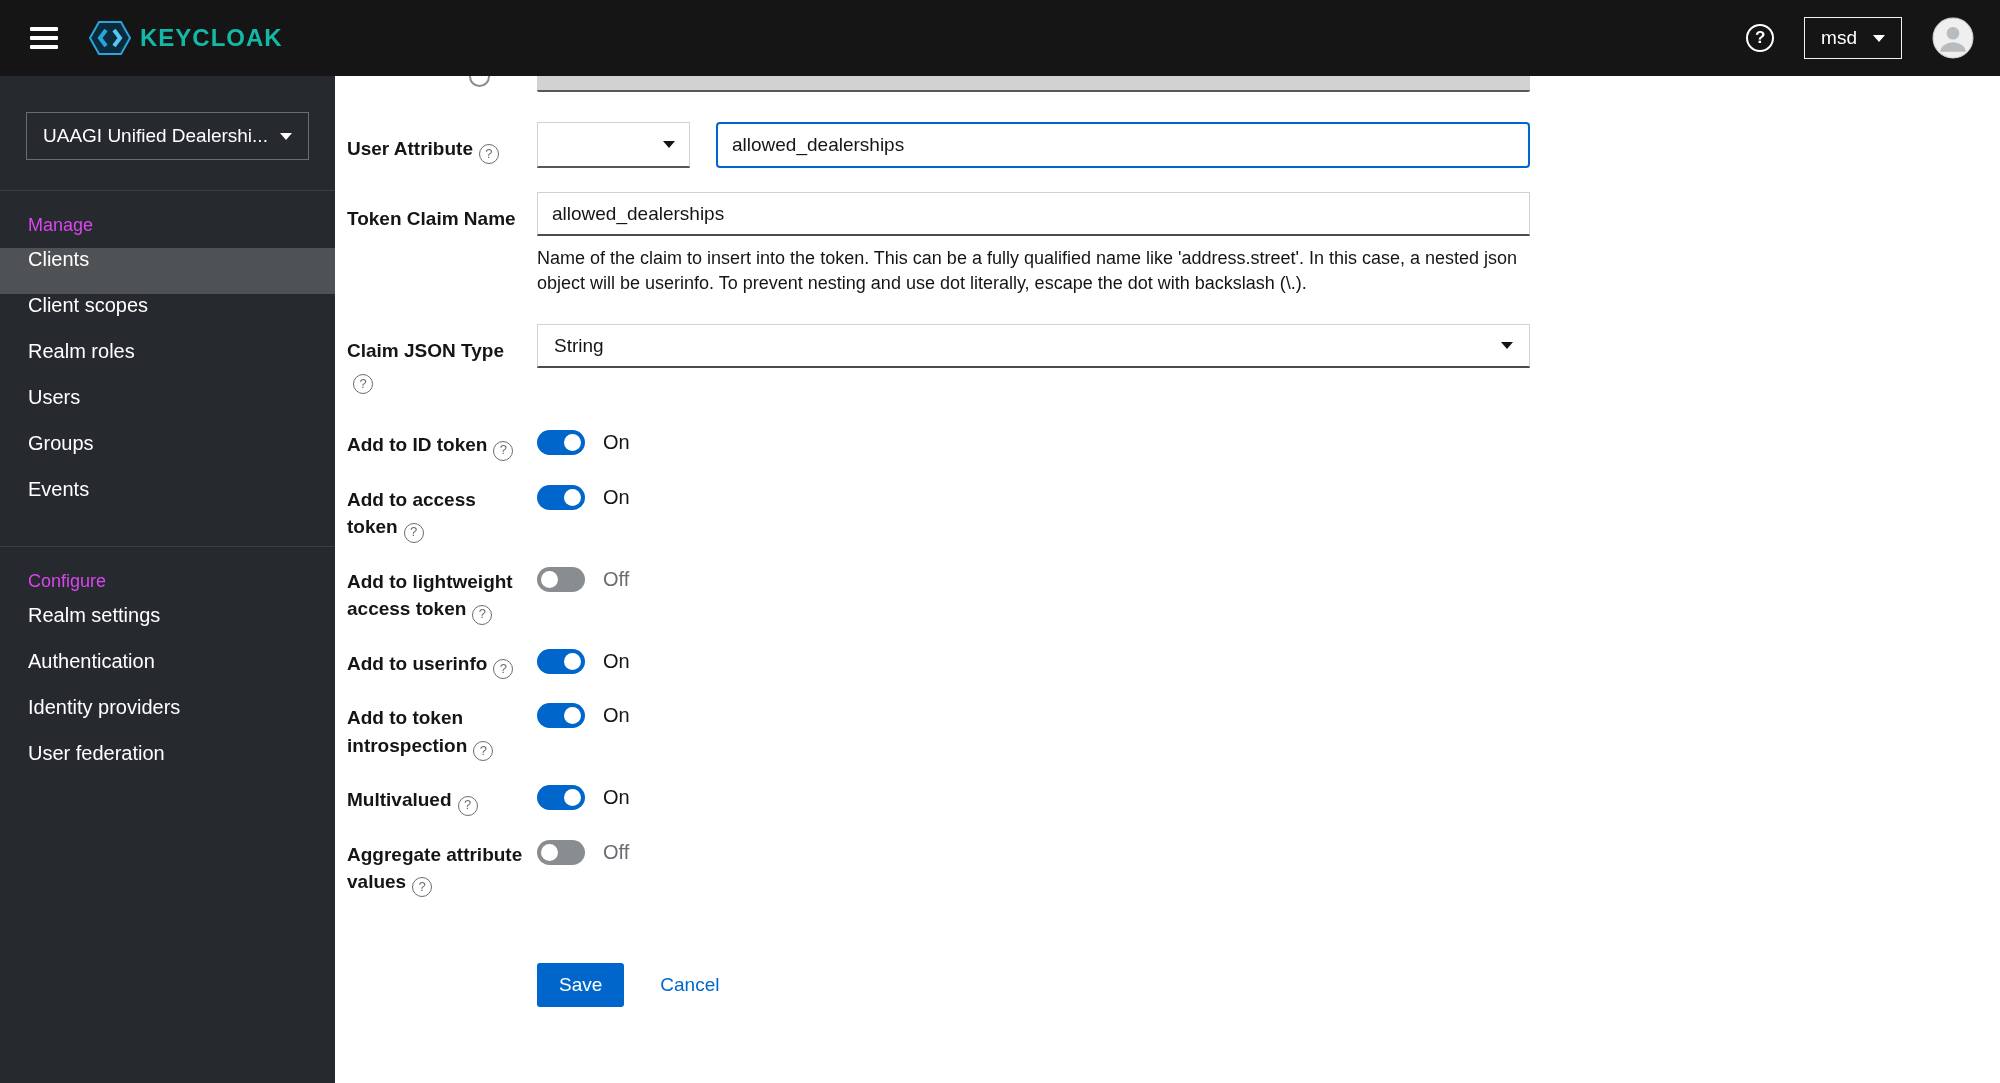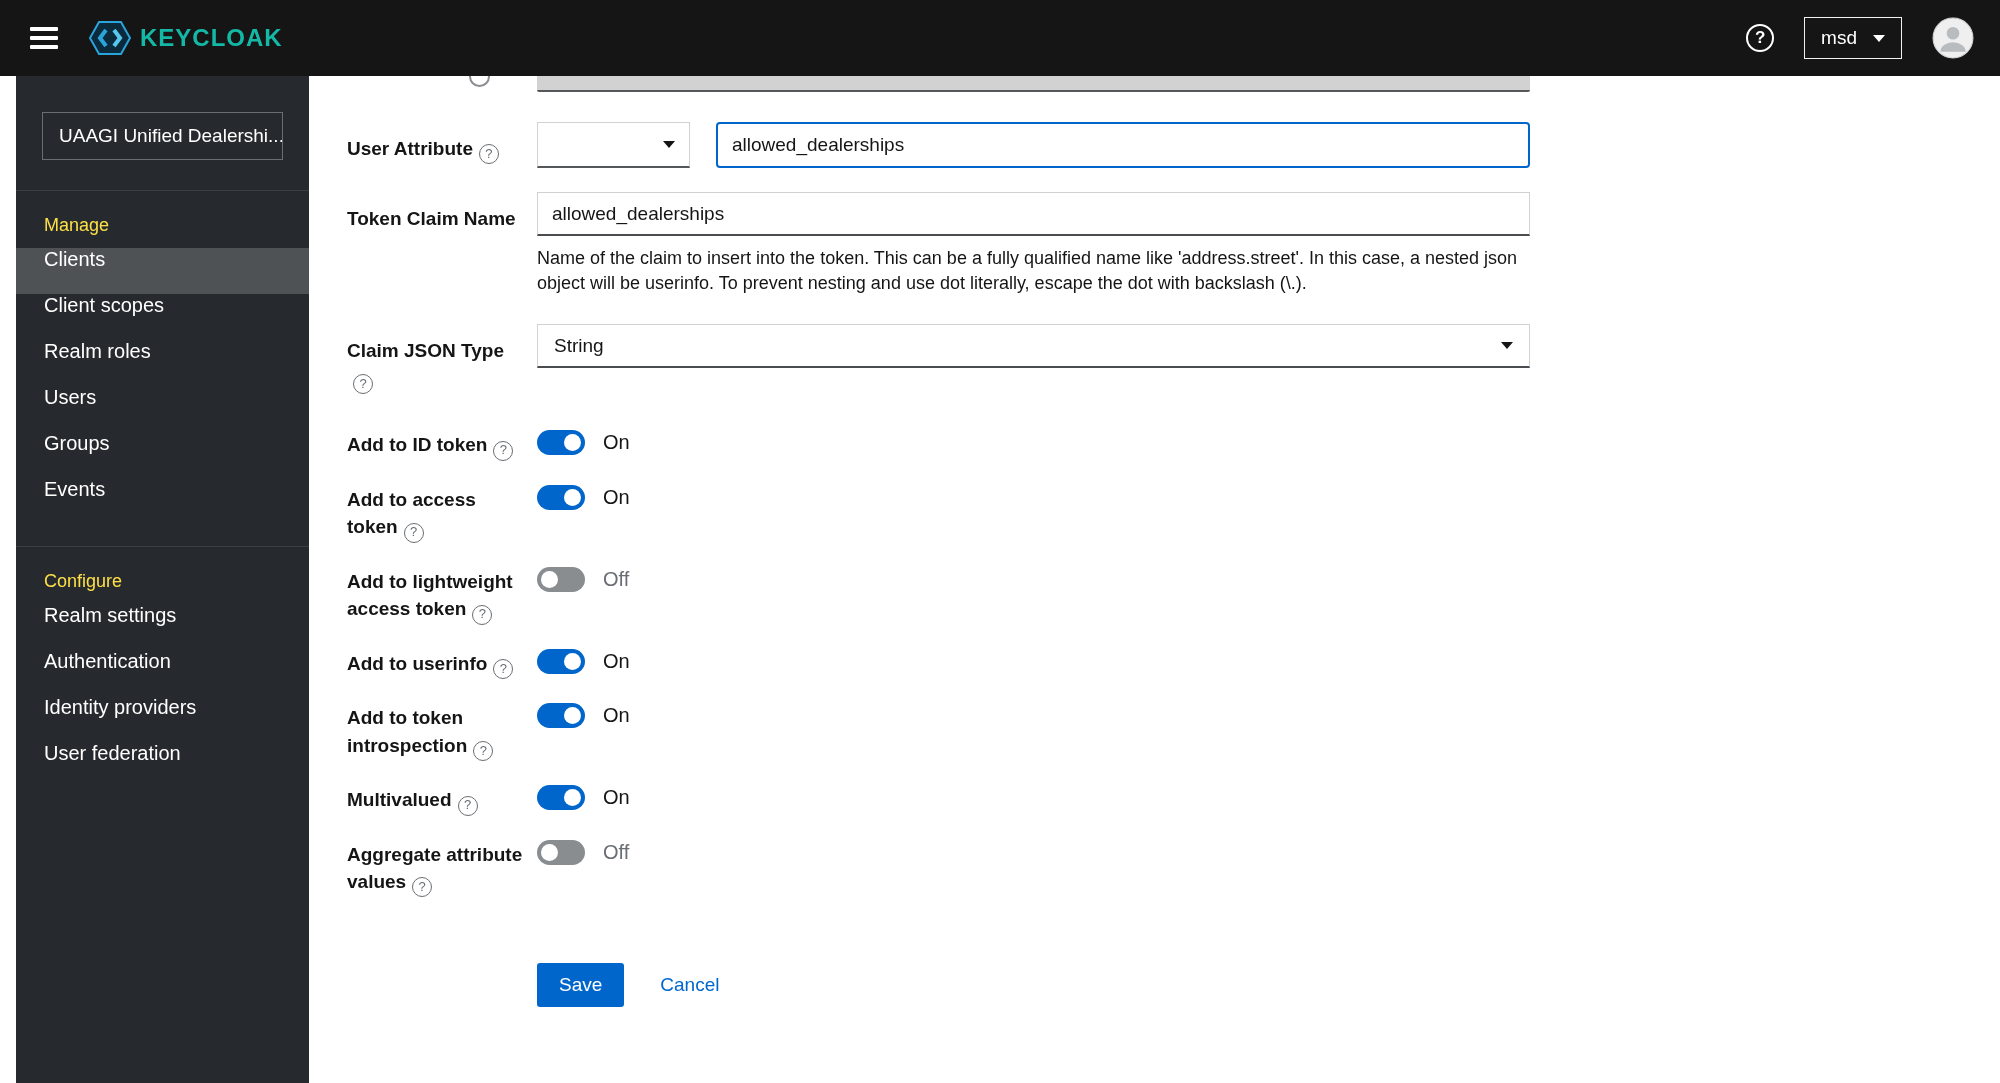--- a/index.html
+++ b/index.html
@@ -30,30 +30,30 @@
   }
   .user-dd {
     border:1px solid #f0f0f0; color:#ffffff; font-size:19px;
     height:42px; padding:0 16px; display:flex; align-items:center; gap:16px; cursor:pointer;justify-content:space-between;
   }
   .caret-w { width:0; height:0; border-left:6px solid transparent; border-right:6px solid transparent; border-top:7px solid #ffffff; }
   .caret-d { width:0; height:0; border-left:6px solid transparent; border-right:6px solid transparent; border-top:7px solid #151515; }
 
   
   .sidebar {
-    position:absolute; top:76px; left:16px; width:293px; bottom:0;
+    position:absolute; top:76px; left:0; width:335px; bottom:0;
     background:#26292d; color:#ffffff;
   }
   .realm-block { padding:36px 26px 30px; border-bottom:1px solid #3c3f42; }
   .realm-box {
     border:1px solid #6a6e73; height:48px; display:flex; align-items:center;
     justify-content:space-between; padding:0 16px; font-size:19px; cursor:pointer;
     white-space:nowrap; overflow:hidden;
   }
-  .section-title { padding:24px 28px 12px; font-size:18px; color:#fde047; }
+  .section-title { padding:24px 28px 12px; font-size:18px; color:#d946ef; }
   .nav-item {
     height:46px; display:flex; align-items:flex-start; padding:0 28px;
     font-size:20px; color:#ffffff; cursor:pointer;
   }
   .nav-item.selected { background:#4f5255; }
   .section-sep { border-top:1px solid #3c3f42; margin-top:22px; }
 
   
   .content { position:absolute; top:76px; left:335px; width:1665px; bottom:0; padding-left:12px; background:#ffffff; }
 

